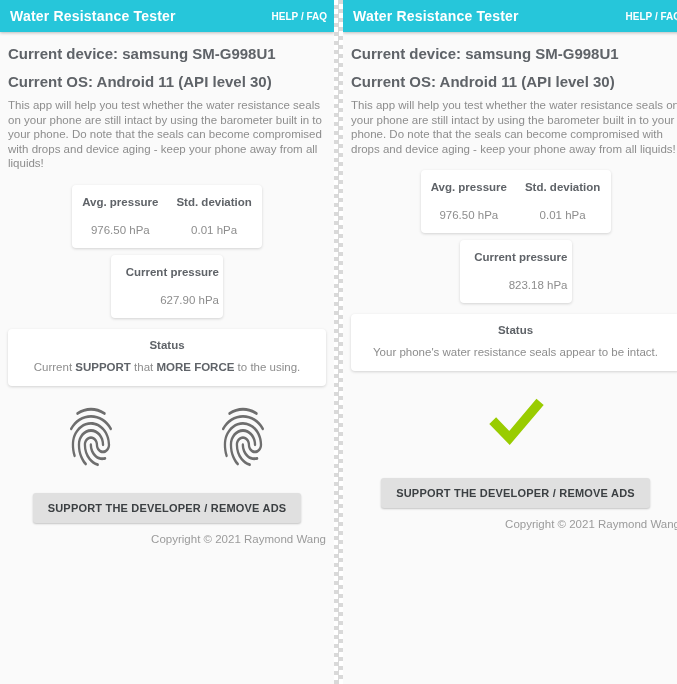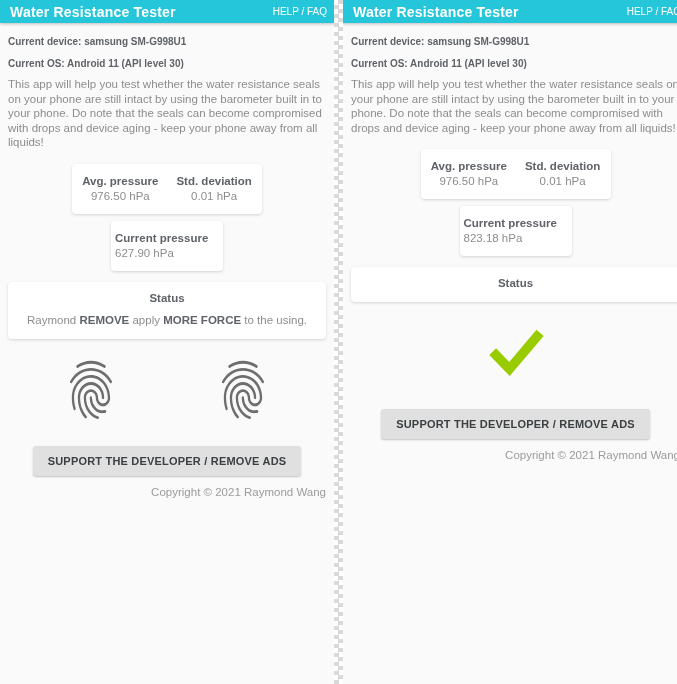--- a/index.html
+++ b/index.html
@@ -18,48 +18,48 @@
     overflow:hidden;
   }
   .panel.right { flex:0 0 345px; }
 
   .divider {
     flex:0 0 9px; height:100%;
     background:repeating-conic-gradient(#d9d9d9 0% 25%, #ffffff 0% 50%) 0 0 / 9px 9px;
   }
 
   .header {
-    height:23px; background:#26c6da;
+    height:32px; background:#26c6da;
     display:flex; align-items:center; justify-content:space-between;
     padding:0 7px 0 10px;
     box-shadow:0 1px 3px rgba(0,0,0,.25);
     position:relative; z-index:2;
   }
   .header .title { color:#fff; font-size:14px; font-weight:bold; letter-spacing:.2px; white-space:nowrap; }
-  .header .help  { color:#fff; font-size:10px; font-weight:normal; white-space:nowrap; cursor:pointer; }
+  .header .help  { color:#fff; font-size:10px; font-weight:bold; white-space:nowrap; cursor:pointer; }
 
-  .info-line { font-size:10px; font-weight:bold; color:#5f6368; margin:11px 8px 0; }
+  .info-line { font-size:15px; font-weight:bold; color:#5f6368; margin:11px 8px 0; }
   .info-line.first { margin-top:13px; }
 
   .desc { font-size:11.5px; color:#8d8d8d; line-height:1.27; margin:8px 8px 8px; }
 
   .card {
     background:#fff; border-radius:4px;
     box-shadow:0 1px 3px rgba(0,0,0,.16);
   }
   .card.pressure {
     width:190px; margin:14px auto 0;
     padding:11px 0 12px;
     display:flex; justify-content:center; gap:18px;
   }
   .pcol { text-align:center; }
   .plabel { font-size:11.5px; font-weight:bold; color:#5f6368; white-space:nowrap; }
-  .pvalue { font-size:11.5px; color:#8d8d8d; margin-top:3px; white-space:nowrap; }
+  .pvalue { font-size:11.5px; color:#8d8d8d; margin-top:16px; white-space:nowrap; }
 
-  .card.current { width:112px; margin:7px auto 0; padding:11px 4px 12px; text-align:left; }
+  .card.current { width:112px; margin:7px auto 0; padding:11px 4px 12px; text-align:right; }
 
   .card.status { margin:11px 8px 0; padding:10px 6px 13px; text-align:center; }
   .status-title { font-size:11.5px; font-weight:bold; color:#5f6368; }
   .status-msg { font-size:11.5px; color:#8d8d8d; margin-top:10px; }
   .status-msg .b { font-weight:bold; color:#5f6368; }
 
   .icon-row {
     height:78px; margin-top:14px;
     display:flex; justify-content:center; align-items:center; gap:96px;
   }
@@ -103,21 +103,21 @@
       </div>
     </div>
 
     <div class="card current">
       <div class="plabel">Current pressure</div>
       <div class="pvalue">627.90 hPa</div>
     </div>
 
     <div class="card status">
       <div class="status-title">Status</div>
-      <div class="status-msg"><span>Raymond </span><span class="b">REMOVE</span><span> apply </span><span class="b">MORE FORCE</span><span> to the using.</span></div>
+      <div class="status-msg"><span>Current </span><span class="b">SUPPORT</span><span> that </span><span class="b">MORE FORCE</span><span> to the using.</span></div>
     </div>
 
     <div class="icon-row">
       <span>
         <svg width="56" height="70" viewBox="0 0 24 24" preserveAspectRatio="none" fill="#6e6e6e" aria-hidden="true">
           <path d="M17.81 4.47c-.08 0-.16-.02-.23-.06C15.66 3.42 14 3 12.01 3c-1.98 0-3.86.47-5.57 1.41-.24.13-.54.04-.68-.2-.13-.24-.04-.55.2-.68C7.82 2.52 9.86 2 12.01 2c2.13 0 3.99.47 6.03 1.52.25.13.34.43.21.67-.09.18-.26.28-.44.28zM3.5 9.72c-.1 0-.2-.03-.29-.09-.23-.16-.28-.47-.12-.7.99-1.4 2.25-2.5 3.75-3.27C9.98 4.04 14 4.03 17.15 5.65c1.5.77 2.76 1.86 3.75 3.25.16.22.11.54-.12.7-.23.16-.54.11-.7-.12-.9-1.26-2.04-2.25-3.39-2.94-2.87-1.47-6.54-1.47-9.4.01-1.36.7-2.5 1.7-3.4 2.96-.08.14-.23.21-.39.21zm6.25 12.07c-.13 0-.26-.05-.35-.15-.87-.87-1.34-1.43-2.01-2.64-.69-1.23-1.05-2.73-1.05-4.34 0-2.97 2.54-5.39 5.66-5.39s5.66 2.42 5.66 5.39c0 .28-.22.5-.5.5s-.5-.22-.5-.5c0-2.42-2.09-4.39-4.66-4.39-2.57 0-4.66 1.97-4.66 4.39 0 1.44.32 2.77.93 3.85.64 1.15 1.08 1.64 1.85 2.42.19.2.19.51 0 .71-.11.1-.24.15-.37.15zm7.17-1.85c-1.19 0-2.24-.3-3.1-.89-1.49-1.01-2.38-2.65-2.38-4.39 0-.28.22-.5.5-.5s.5.22.5.5c0 1.41.72 2.74 1.94 3.56.71.48 1.54.71 2.54.71.24 0 .64-.03 1.04-.1.27-.05.53.13.58.41.05.27-.13.53-.41.58-.57.11-1.07.12-1.21.12zM14.91 22c-.04 0-.09-.01-.13-.02-1.59-.44-2.63-1.03-3.72-2.1-1.4-1.39-2.17-3.24-2.17-5.22 0-1.62 1.38-2.94 3.08-2.94 1.7 0 3.08 1.32 3.08 2.94 0 1.07.93 1.94 2.08 1.94s2.08-.87 2.08-1.94c0-3.77-3.25-6.83-7.25-6.83-2.84 0-5.44 1.58-6.61 4.03-.39.81-.59 1.76-.59 2.8 0 .78.07 2.01.67 3.61.1.26-.03.55-.29.64-.26.1-.55-.04-.64-.29-.49-1.31-.73-2.61-.73-3.96 0-1.2.23-2.29.68-3.24 1.33-2.79 4.28-4.6 7.51-4.6 4.55 0 8.25 3.51 8.25 7.83 0 1.62-1.38 2.94-3.08 2.94s-3.08-1.32-3.08-2.94c0-1.07-.93-1.94-2.08-1.94s-2.08.87-2.08 1.94c0 1.71.66 3.31 1.87 4.51.95.94 1.86 1.46 3.27 1.85.27.07.42.35.35.61-.05.23-.26.38-.47.38z"></path>
         </svg>
       </span>
       <span>
         <svg width="56" height="70" viewBox="0 0 24 24" preserveAspectRatio="none" fill="#6e6e6e" aria-hidden="true">
@@ -153,20 +153,21 @@
       </div>
     </div>
 
     <div class="card current">
       <div class="plabel">Current pressure</div>
       <div class="pvalue">823.18 hPa</div>
     </div>
 
     <div class="card status">
       <div class="status-title">Status</div>
+      <div class="status-msg">Your phone's water resistance seals appear to be intact.</div>
     </div>
 
     <div class="icon-row">
       <span>
         <svg width="58" height="50" viewBox="0 0 58 50" aria-hidden="true">
           <path d="M9 27 L22.5 41 L50 8.5" fill="none" stroke="#99cc00" stroke-width="9.5" stroke-linecap="square"></path>
         </svg>
       </span>
     </div>
 

